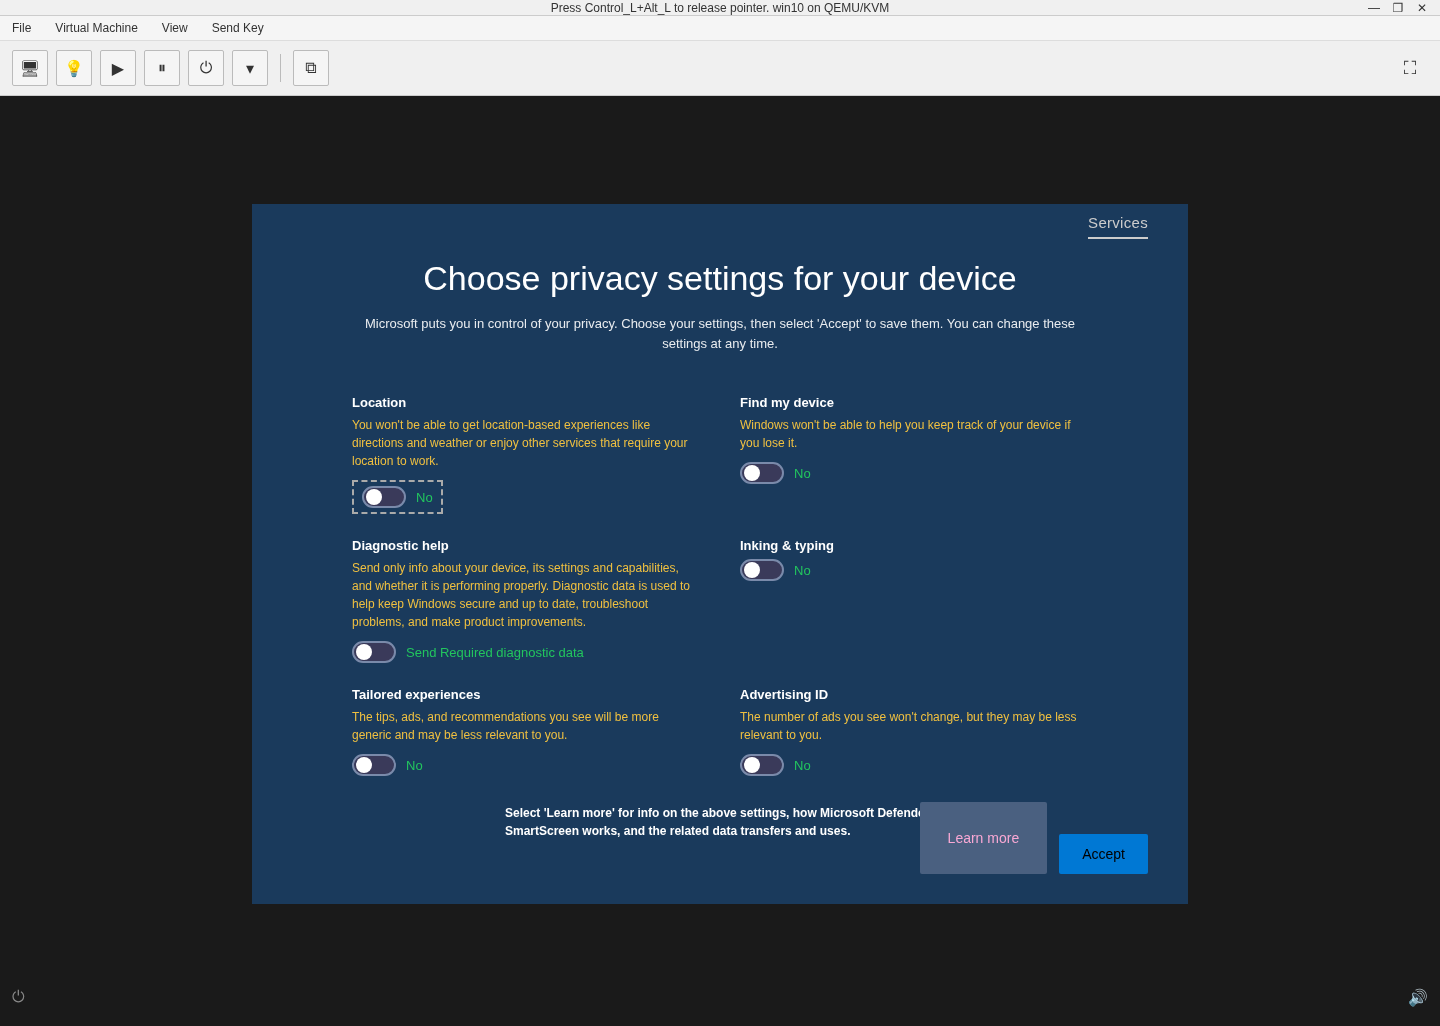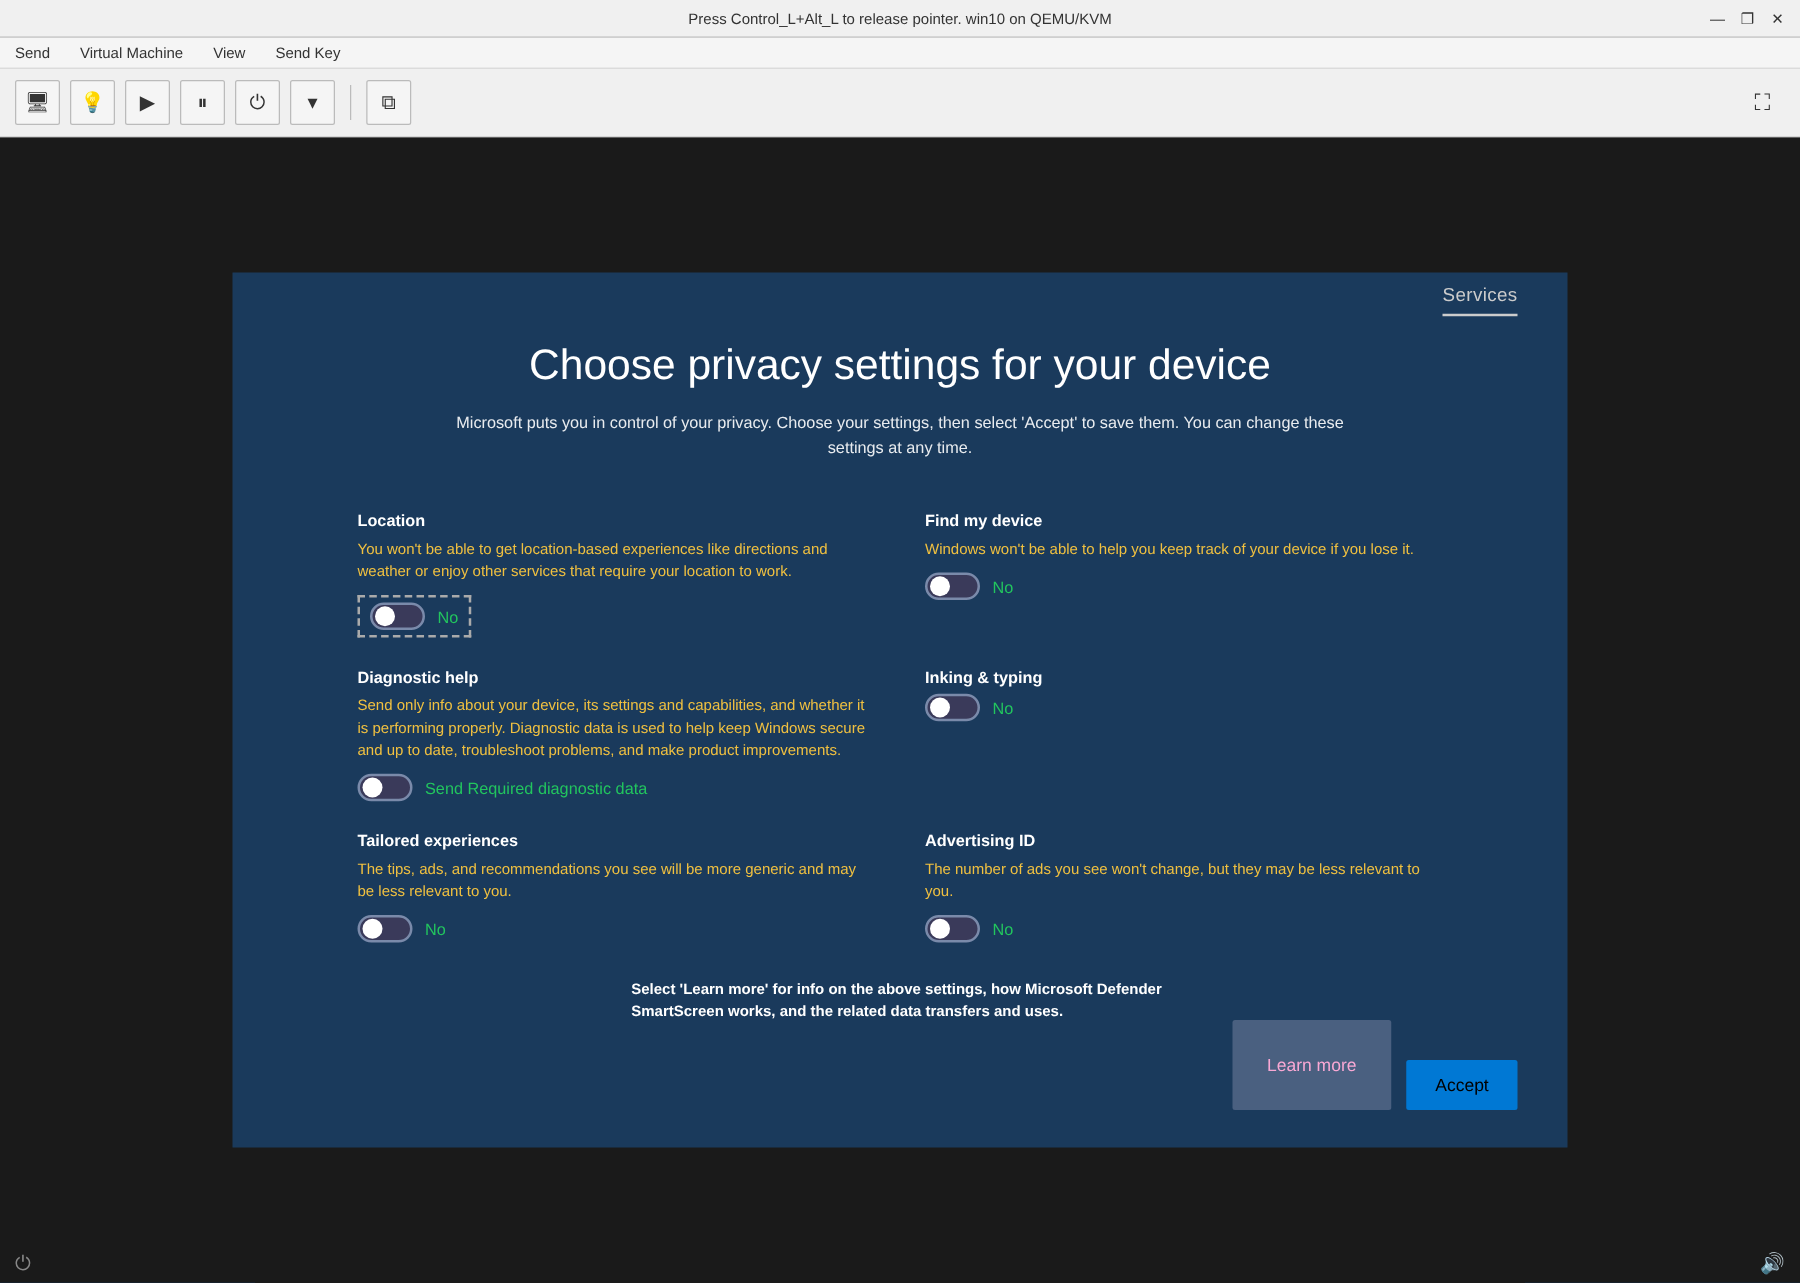--- a/index.html
+++ b/index.html
@@ -8,21 +8,21 @@
       height: 1026px;
       background: #1a1a1a;
       font-family: 'Segoe UI', Arial, sans-serif;
       overflow: hidden;
       position: relative;
     }
 
     
     .title-bar {
       width: 100%;
-      height: 30px;
+      height: 16px;
       background: #f0f0f0;
       display: flex;
       align-items: center;
       justify-content: space-between;
       padding: 0 8px;
       border-bottom: 1px solid #ccc;
     }
     .title-bar-title {
       position: absolute;
       left: 50%;
@@ -111,21 +111,21 @@
       height: calc(1026px - 110px);
       background: #1a1a1a;
       display: flex;
       align-items: center;
       justify-content: center;
       position: relative;
     }
 
     
     .oobe-container {
-      width: 1068px;
+      width: 936px;
       height: 700px;
       background: #1a3a5c;
       position: relative;
       display: flex;
       flex-direction: column;
       align-items: center;
     }
 
     
     .services-tab-area {
@@ -314,21 +314,21 @@
 <div class="title-bar">
   <span class="title-bar-title">Press Control_L+Alt_L to release pointer. win10 on QEMU/KVM</span>
   <div class="title-bar-controls">
     <button class="title-btn">—</button>
     <button class="title-btn">❐</button>
     <button class="title-btn close">✕</button>
   </div>
 </div>
 
 <div class="menu-bar">
-  <span class="menu-item">Send</span>
+  <span class="menu-item">File</span>
   <span class="menu-item">Virtual Machine</span>
   <span class="menu-item">View</span>
   <span class="menu-item">Send Key</span>
 </div>
 
 <div class="toolbar">
   <button class="toolbar-btn">
     <span>🖥</span>
   </button>
   <button class="toolbar-btn">

